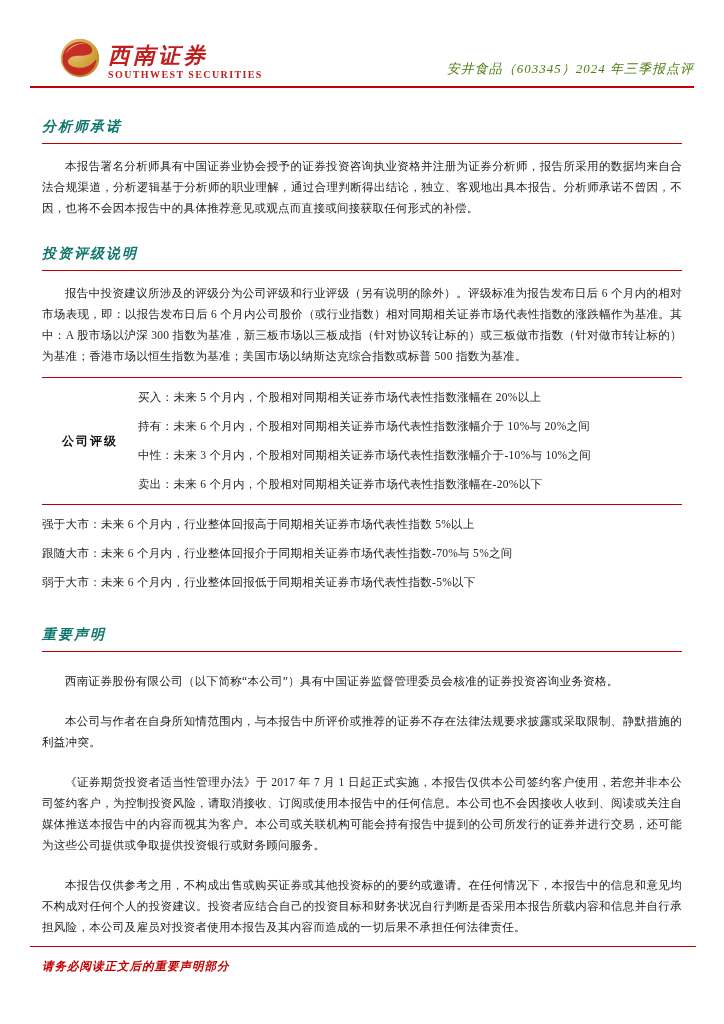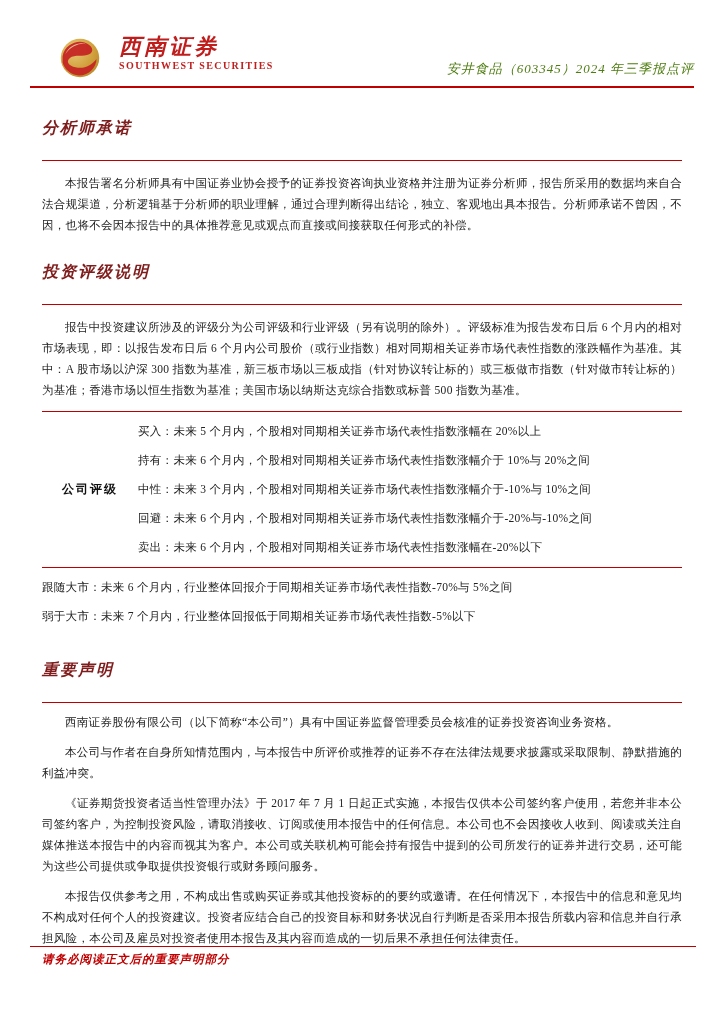--- a/index.html
+++ b/index.html
@@ -21,22 +21,22 @@
     left: 30px;
     right: 30px;
     height: 52px;
     border-bottom: 2px solid #c00000;
   }
   .logo {
     position: absolute;
     left: 28px;
     top: 0;
     display: flex;
-    align-items: flex-start;
-    gap: 17px;
+    align-items: flex-end;
+    gap: 6px;
   }
   .logo-mark { width: 44px; height: 44px; display: block; }
   .logo-text-cn {
     font-size: 22px;
     font-weight: bold;
     font-style: italic;
     color: #c01d1d;
     letter-spacing: 3px;
     line-height: 1;
     white-space: nowrap;
@@ -61,26 +61,26 @@
     white-space: nowrap;
   }
   
   .content {
     position: absolute;
     top: 118px;
     left: 42px;
     width: 640px;
   }
   .section-title {
-    font-size: 16px;
-    font-weight: bold;
-    font-style: italic;
-    color: #7f1d1d;
+    font-size: 14px;
+    font-weight: bold;
+    font-style: italic;
+    color: #0f766e;
     letter-spacing: 2px;
-    padding-bottom: 21px;
+    padding-bottom: 7px;
     border-bottom: 1.5px solid #c00000;
   }
   .para {
     font-size: 11.5px;
     line-height: 21px;
     text-align: justify;
     text-indent: 2em;
     color: #222;
     letter-spacing: 0.3px;
   }
@@ -111,29 +111,29 @@
   .rating-rows { flex: 1; }
   .rating-row {
     font-size: 11.5px;
     line-height: 29px;
     color: #222;
     letter-spacing: 0.3px;
     white-space: nowrap;
   }
   
   .sec-disclaimer { margin-top: 24px; }
-  .sec-disclaimer .para { margin-top: 9px; }
+  .sec-disclaimer .para { margin-top: 19px; }
   
   .footer {
     position: absolute;
     left: 30px;
     right: 28px;
     top: 946px;
     border-top: 1.5px solid #c00000;
-    padding-top: 5px;
+    padding-top: 12px;
     padding-left: 12px;
   }
   .footer-notice {
     font-size: 11.5px;
     font-weight: bold;
     font-style: italic;
     color: #c00000;
     letter-spacing: 1px;
   }
 </style>
@@ -175,28 +175,28 @@
       <div class="section-title">投资评级说明</div>
       <p class="para">报告中投资建议所涉及的评级分为公司评级和行业评级（另有说明的除外）。评级标准为报告发布日后 6 个月内的相对市场表现，即：以报告发布日后 6 个月内公司股价（或行业指数）相对同期相关证券市场代表性指数的涨跌幅作为基准。其中：A 股市场以沪深 300 指数为基准，新三板市场以三板成指（针对协议转让标的）或三板做市指数（针对做市转让标的）为基准；香港市场以恒生指数为基准；美国市场以纳斯达克综合指数或标普 500 指数为基准。</p>
 
       <div class="rating-table">
         <div class="rating-group">
           <div class="rating-label">公司评级</div>
           <div class="rating-rows">
             <div class="rating-row">买入：未来 5 个月内，个股相对同期相关证券市场代表性指数涨幅在 20%以上</div>
             <div class="rating-row">持有：未来 6 个月内，个股相对同期相关证券市场代表性指数涨幅介于 10%与 20%之间</div>
             <div class="rating-row">中性：未来 3 个月内，个股相对同期相关证券市场代表性指数涨幅介于-10%与 10%之间</div>
-            <div class="rating-row">回避：未来 6 个月内，个股相对同期相关证券市场代表性指数涨幅介于-20%与-10%之间</div>
             <div class="rating-row">卖出：未来 6 个月内，个股相对同期相关证券市场代表性指数涨幅在-20%以下</div>
           </div>
         </div>
         <div class="rating-group">
           <div class="rating-rows">
+            <div class="rating-row">强于大市：未来 6 个月内，行业整体回报高于同期相关证券市场代表性指数 5%以上</div>
             <div class="rating-row">跟随大市：未来 6 个月内，行业整体回报介于同期相关证券市场代表性指数-70%与 5%之间</div>
-            <div class="rating-row">弱于大市：未来 7 个月内，行业整体回报低于同期相关证券市场代表性指数-5%以下</div>
+            <div class="rating-row">弱于大市：未来 6 个月内，行业整体回报低于同期相关证券市场代表性指数-5%以下</div>
           </div>
         </div>
       </div>
     </div>
 
     <div class="sec-disclaimer">
       <div class="section-title">重要声明</div>
       <p class="para">西南证券股份有限公司（以下简称“本公司”）具有中国证券监督管理委员会核准的证券投资咨询业务资格。</p>
       <p class="para">本公司与作者在自身所知情范围内，与本报告中所评价或推荐的证券不存在法律法规要求披露或采取限制、静默措施的利益冲突。</p>
       <p class="para">《证券期货投资者适当性管理办法》于 2017 年 7 月 1 日起正式实施，本报告仅供本公司签约客户使用，若您并非本公司签约客户，为控制投资风险，请取消接收、订阅或使用本报告中的任何信息。本公司也不会因接收人收到、阅读或关注自媒体推送本报告中的内容而视其为客户。本公司或关联机构可能会持有报告中提到的公司所发行的证券并进行交易，还可能为这些公司提供或争取提供投资银行或财务顾问服务。</p>

